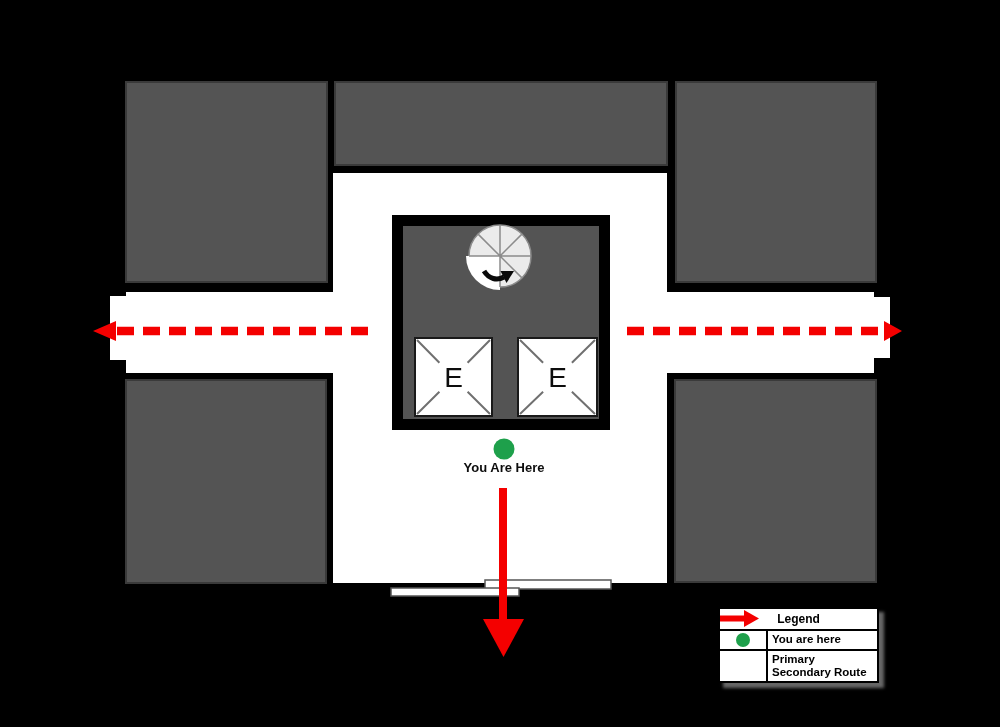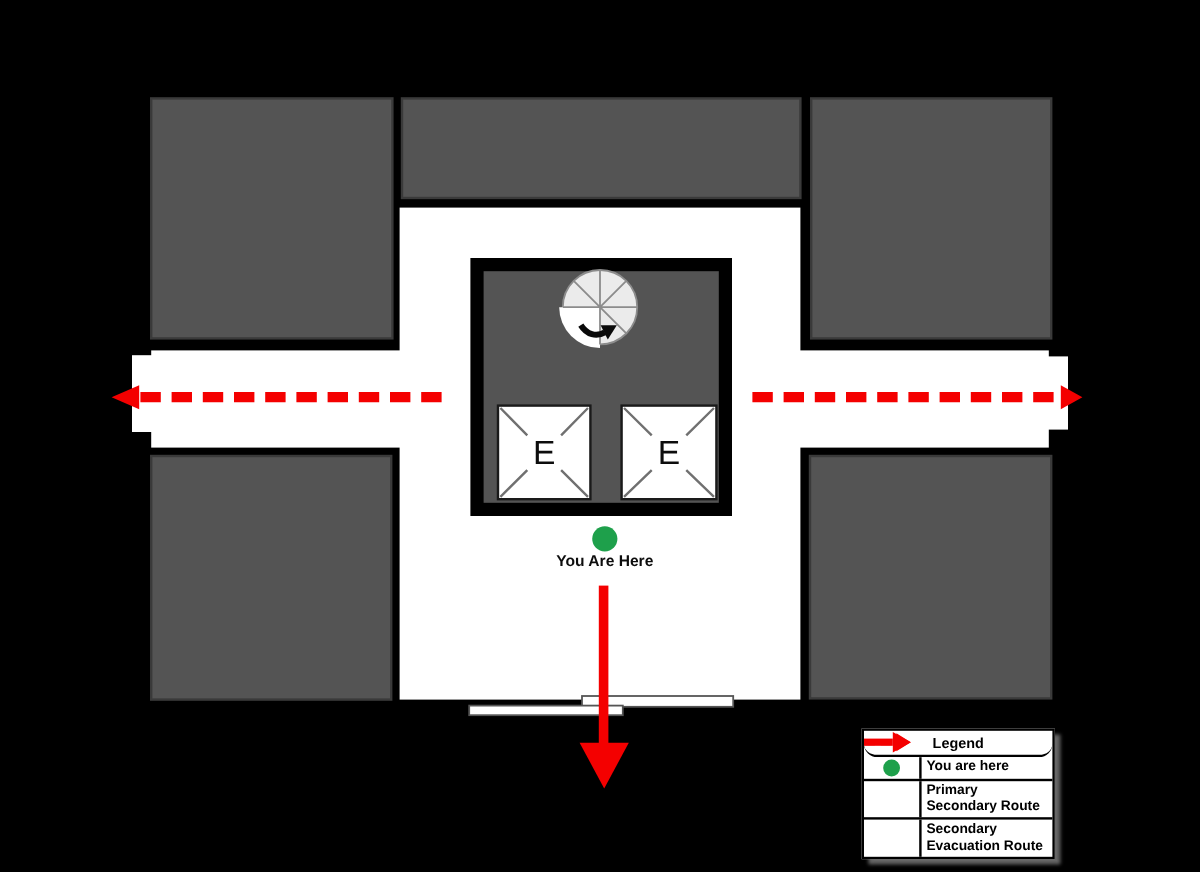--- a/index.html
+++ b/index.html
@@ -37,21 +37,21 @@
   .red-fill{fill:var(--route-red);}
   .red-dash{stroke:var(--route-red);stroke-width:8.5;stroke-dasharray:17 9;fill:none;}
   .door{fill:#ffffff;stroke:#555555;stroke-width:1.5;}
   .marker{fill:var(--marker-green);}
   .yah-label{font-size:13px;font-weight:bold;fill:var(--ink);text-anchor:middle;
     font-family:"Liberation Sans",sans-serif;}
 
   .legend{position:absolute;left:718px;top:607px;width:161px;background:#ffffff;
     border:2px solid #000;box-shadow:5px 5px 3px rgba(120,120,120,0.85);}
   .legend-header{border-bottom:2px solid #000;text-align:center;font-weight:bold;
-    font-size:12px;padding:3px 0;color:#000;border-radius:11px;}
+    font-size:12px;padding:3px 0;color:#000;}
   .legend-row{display:flex;border-bottom:2px solid #000;}
   .legend-row:last-child{border-bottom:none;}
   .legend-icon-cell{width:48px;flex:none;border-right:2px solid #000;display:flex;
     align-items:center;justify-content:center;padding:2px 0;}
   .legend-label-cell{flex:1;font-weight:bold;font-size:11.5px;line-height:1.15;
     padding:2px 2px 2px 4px;display:flex;align-items:center;color:#000;}
   .legend-dot{width:14px;height:14px;border-radius:50%;background:var(--marker-green);}
 </style>
 </head>
 <body>
@@ -141,23 +141,14 @@
     <div class="legend-row">
       <div class="legend-icon-cell">
         <svg width="40" height="19" viewBox="0 0 40 19">
           <rect x="0" y="6.5" width="24" height="6" fill="var(--route-red)"></rect>
           <polygon points="24,1 24,18 39,9.5" fill="var(--route-red)"></polygon>
         </svg>
       </div>
       <div class="legend-label-cell">Primary Secondary Route</div>
     </div>
 
-    <div class="legend-row">
-      <div class="legend-icon-cell">
-        <svg width="40" height="19" viewBox="0 0 40 19">
-          <line x1="1" y1="9.5" x2="27" y2="9.5" stroke="var(--route-red)" stroke-width="5" stroke-dasharray="8 5"></line>
-          <polygon points="27,2 27,17 39,9.5" fill="var(--route-red)"></polygon>
-        </svg>
-      </div>
-      <div class="legend-label-cell">Secondary Evacuation Route</div>
-    </div>
   </div>
 </div>
 
 </body></html>

